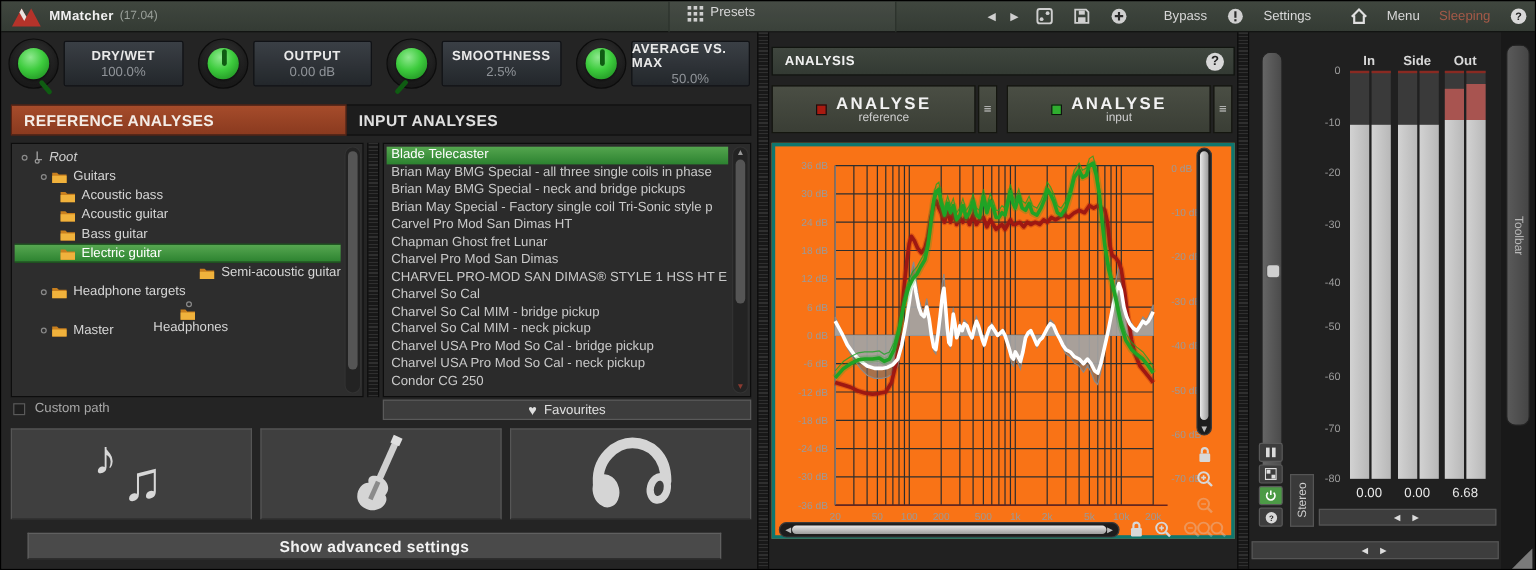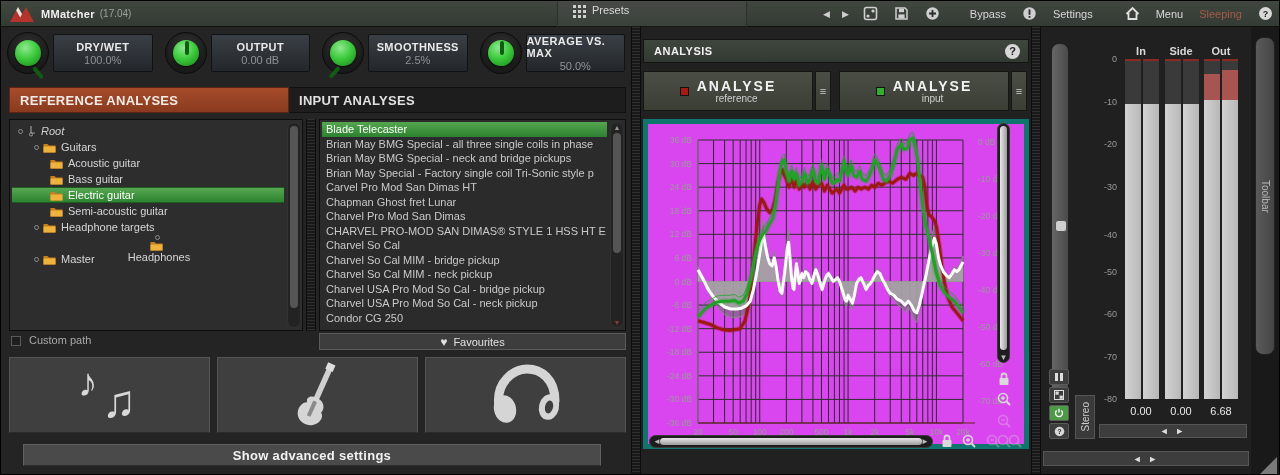--- a/index.html
+++ b/index.html
@@ -96,21 +96,21 @@
   .analyse-btn { width:170px; background:linear-gradient(#4a4e44,#3a3e35); border:1px solid #14160f;
     display:flex; align-items:center; justify-content:center; gap:8px; }
   .analyse-menu { width:16px; margin-left:2px; background:linear-gradient(#4a4e44,#3a3e35); border:1px solid #14160f;
     color:#cfcfcf; display:flex; align-items:center; justify-content:center; font-size:11px; }
   .analyse-txt { text-align:center; }
   .analyse-title { color:#f2f2f2; font-size:14px; font-weight:bold; letter-spacing:2px; }
   .analyse-sub { color:#cfcfcf; font-size:10px; margin-top:-1px; }
   .swatch { width:9px; height:9px; border:1px solid #111; }
   .gap8 { width:8px; }
 
-  .graph-box { position:absolute; left:2px; top:92px; width:386px; height:330px; background:#d946ef; border:5px solid #0f766e; }
+  .graph-box { position:absolute; left:2px; top:92px; width:386px; height:330px; background:#f97316; border:3px solid #0f766e; }
   .graph-box svg { position:absolute; left:0; top:0; }
 
   .g-hscroll { position:absolute; left:8px; top:408px; width:284px; height:13px; background:#1d1d1d; border:1px solid #3a3a3a; border-radius:7px; }
   .g-hscroll .hthumb { position:absolute; left:10px; right:10px; top:2px; bottom:2px; background:linear-gradient(#e8e8e8,#9c9c9c); border-radius:5px; }
   .hs-arrow { position:absolute; top:1px; color:#bbb; font-size:8px; }
   .g-vscroll { position:absolute; left:356px; top:96px; width:13px; height:240px; background:#1d1d1d; border:1px solid #3a3a3a; border-radius:7px; }
   .g-vscroll .vthumb { position:absolute; top:2px; bottom:12px; left:2px; right:2px; background:linear-gradient(90deg,#e8e8e8,#9c9c9c); border-radius:5px; }
   .g-icon { position:absolute; width:16px; height:16px; }
   .dim { opacity:.35; }
 
@@ -287,37 +287,44 @@
               <path d="M0.5,2 h4 l1.5,1.5 h6.5 v7 h-12 z" fill="#c87f1e"></path>
               <path d="M0.5,4.5 h12 v6 h-12 z" fill="#f0b23c"></path>
             </svg>
             <span>Guitars</span>
           </div>
           <div class="tree-row" style="padding-left: 38px;">
             <svg class="ticon" width="13" height="11" viewBox="0 0 13 11">
               <path d="M0.5,2 h4 l1.5,1.5 h6.5 v7 h-12 z" fill="#c87f1e"></path>
               <path d="M0.5,4.5 h12 v6 h-12 z" fill="#f0b23c"></path>
             </svg>
+            <span>Acoustic bass</span>
+          </div>
+          <div class="tree-row" style="padding-left: 38px;">
+            <svg class="ticon" width="13" height="11" viewBox="0 0 13 11">
+              <path d="M0.5,2 h4 l1.5,1.5 h6.5 v7 h-12 z" fill="#c87f1e"></path>
+              <path d="M0.5,4.5 h12 v6 h-12 z" fill="#f0b23c"></path>
+            </svg>
             <span>Acoustic guitar</span>
           </div>
           <div class="tree-row" style="padding-left: 38px;">
             <svg class="ticon" width="13" height="11" viewBox="0 0 13 11">
               <path d="M0.5,2 h4 l1.5,1.5 h6.5 v7 h-12 z" fill="#c87f1e"></path>
               <path d="M0.5,4.5 h12 v6 h-12 z" fill="#f0b23c"></path>
             </svg>
             <span>Bass guitar</span>
           </div>
           <div class="tree-row selected" style="padding-left: 38px;">
             <svg class="ticon" width="13" height="11" viewBox="0 0 13 11">
               <path d="M0.5,2 h4 l1.5,1.5 h6.5 v7 h-12 z" fill="#c87f1e"></path>
               <path d="M0.5,4.5 h12 v6 h-12 z" fill="#f0b23c"></path>
             </svg>
             <span>Electric guitar</span>
           </div>
-          <div class="tree-row" style="padding-left: 38px;">
+          <div class="tree-row" style="padding-left: 38px; justify-content: flex-end;">
             <svg class="ticon" width="13" height="11" viewBox="0 0 13 11">
               <path d="M0.5,2 h4 l1.5,1.5 h6.5 v7 h-12 z" fill="#c87f1e"></path>
               <path d="M0.5,4.5 h12 v6 h-12 z" fill="#f0b23c"></path>
             </svg>
             <span>Semi-acoustic guitar</span>
           </div>
           <div class="tree-row" style="padding-left: 22px;">
             <span class="node"></span>
             <svg class="ticon" width="13" height="11" viewBox="0 0 13 11">
               <path d="M0.5,2 h4 l1.5,1.5 h6.5 v7 h-12 z" fill="#c87f1e"></path>

